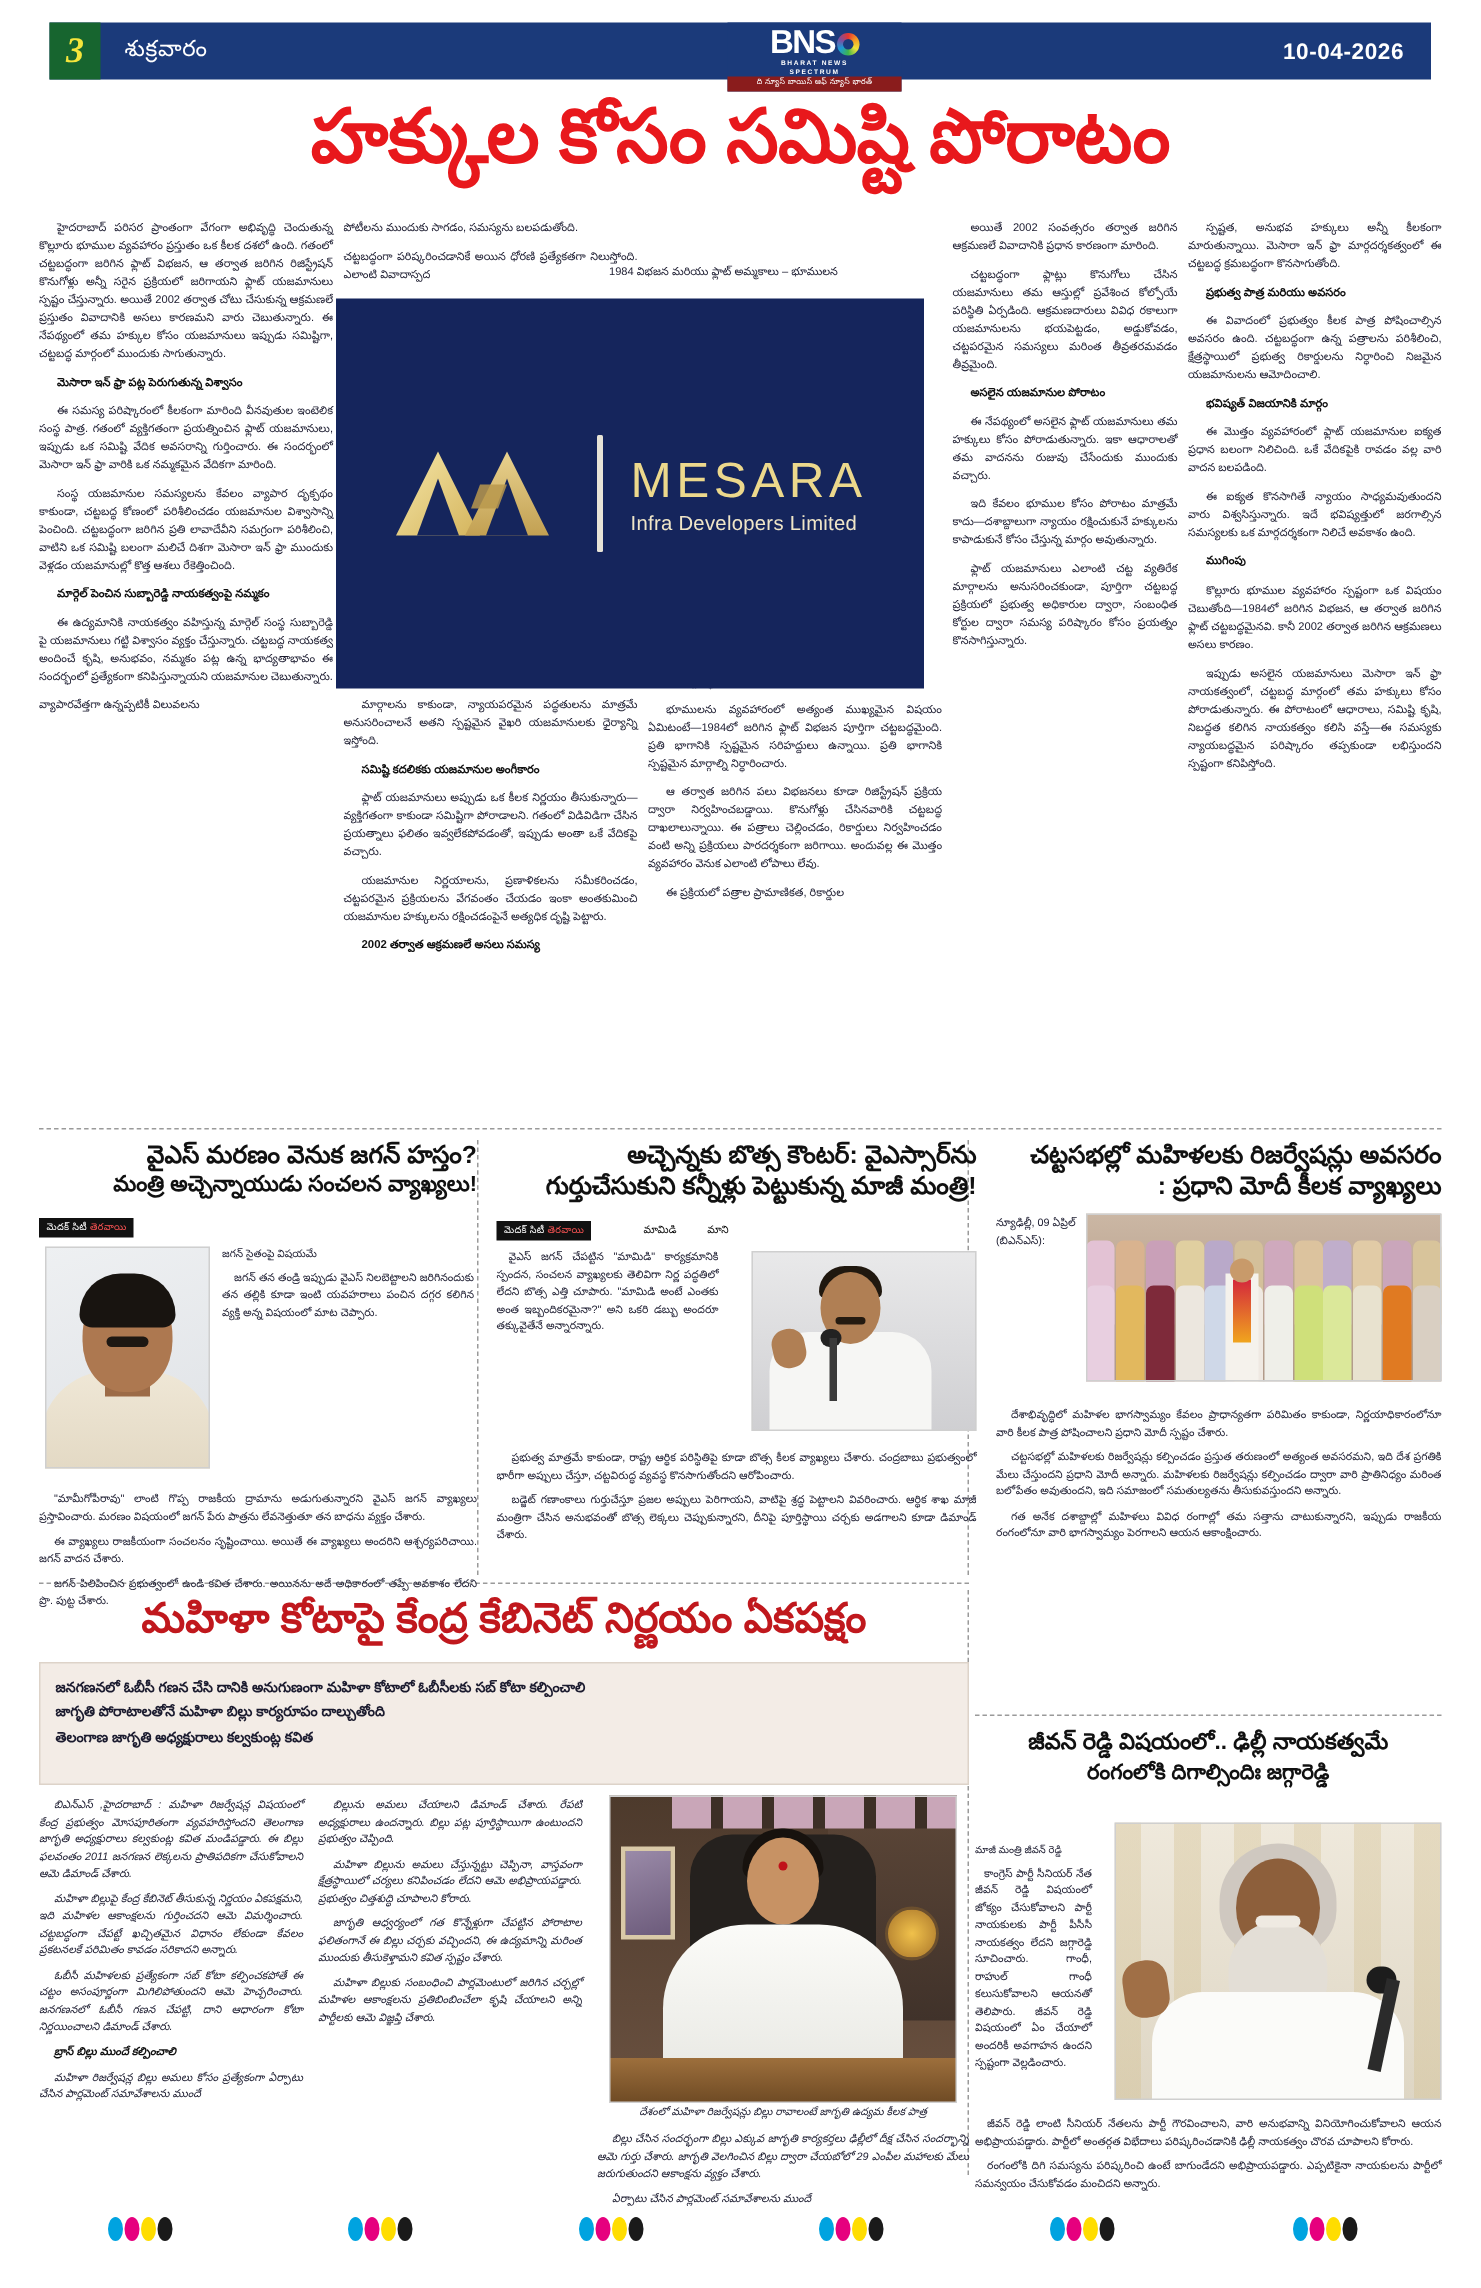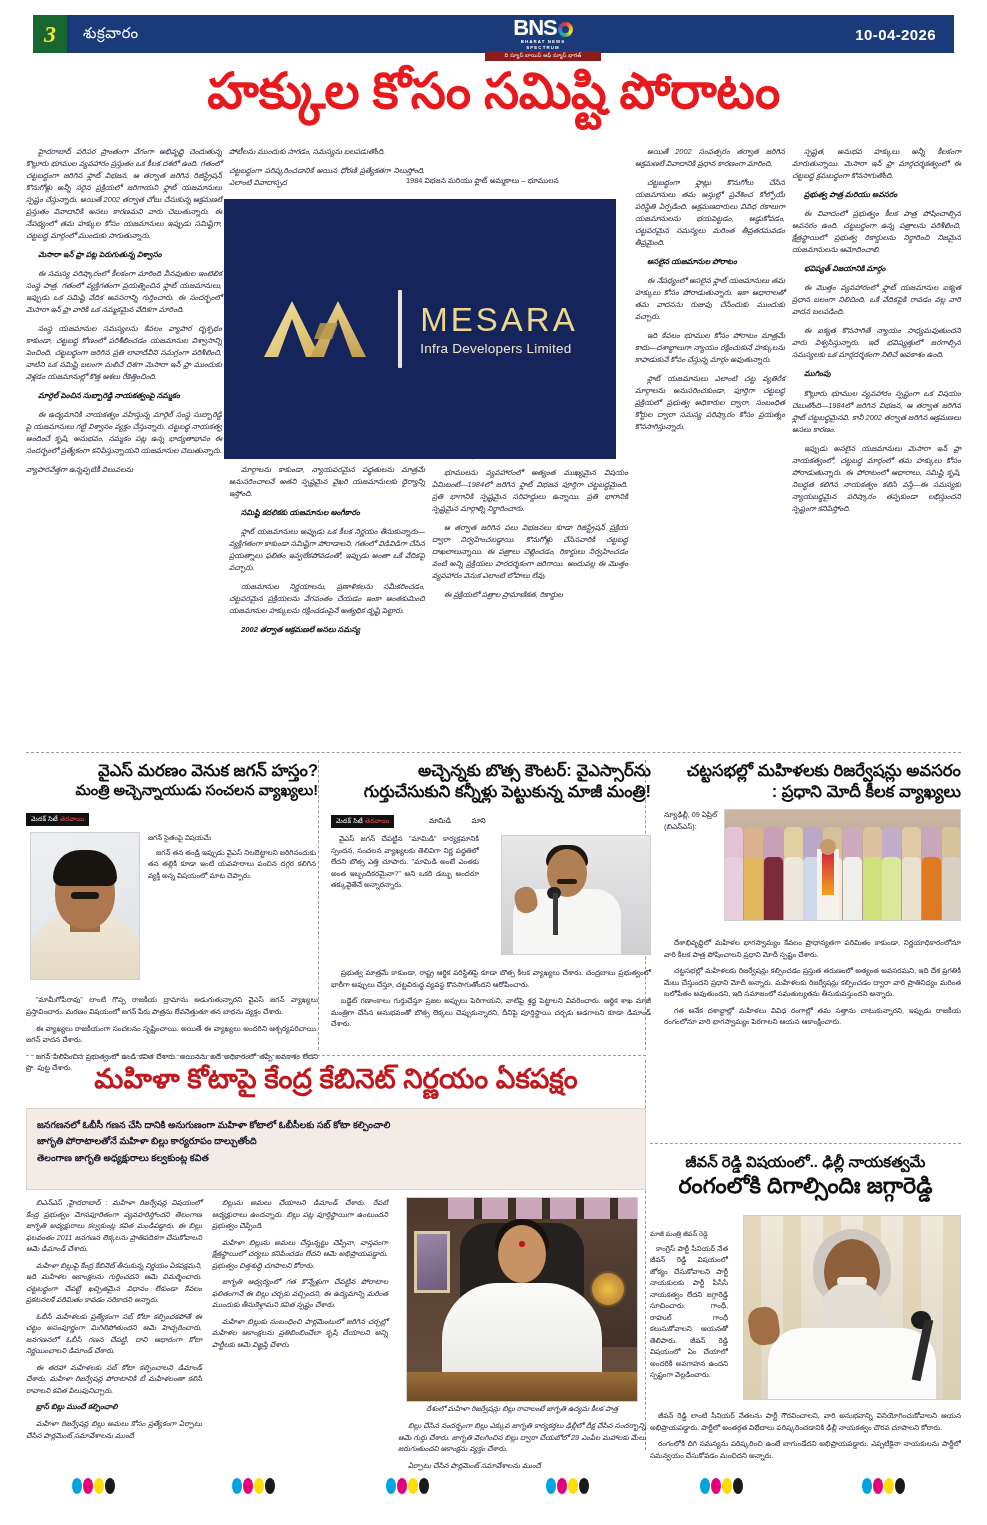--- a/index.html
+++ b/index.html
@@ -53,21 +53,21 @@
   .main-headline {
     position:absolute; left:0; top:62px; width:987px; text-align:center;
     color:#e8181c; font-size:50px; font-weight:bold; letter-spacing:-.5px;
     font-family:"Liberation Sans", sans-serif;
   }
 
   
   .top-article { position:absolute; left:26px; top:146px; width:935px; height:600px; }
   .col { position:absolute; top:0; font-size:7.4px; line-height:1.62;
          color:#1a1a2e; text-align:justify; }
-  .col p { margin-bottom:7px; text-indent:12px;font-style:italic; }
+  .col p { margin-bottom:7px; text-indent:12px; }
   .col p.noind { text-indent:0; }
   .colA { left:0;   width:196px; }
   .colB { left:203px; width:196px; }
   .colC { left:406px; width:196px; }
   .colD { left:609px; width:150px; }
   .colE { left:766px; width:169px; }
   .sub-head { font-weight:bold; font-size:7.6px; color:#111; margin:5px 0 4px; text-indent:0; }
 
   
   .ad-block {
@@ -198,21 +198,21 @@
   .bot-banner div { font-size:9.4px; line-height:1.75; color:#1a1a2e; font-weight:600; }
 
   .bot-left { position:absolute; left:26px; top:1197px; width:620px; height:250px; }
   .bl-col { position:absolute; top:0; font-size:7.2px; line-height:1.6;
             color:#1a1a2e; text-align:justify;font-style:italic; }
   .bl-col p { margin-bottom:5px; text-indent:10px; }
 
   .bot-right-head { position:absolute; left:650px; top:1152px; width:311px;
     text-align:center; font-weight:bold; color:#111; }
   .bot-right-head .l1 { font-size:15px; line-height:1.3; }
-  .bot-right-head .l2 { font-size:22px; line-height:1.3; }
+  .bot-right-head .l2 { font-size:14px; line-height:1.3; }
   .bot-right { position:absolute; left:650px; top:1215px; width:311px; height:235px; }
 
   
   .cmyk-row { position:absolute; left:0; top:1478px; width:987px; height:24px; }
   .cmyk-grp { position:absolute; display:flex; gap:1px; }
   .cdot { width:10px; height:16px; border-radius:50%; }
   .c-c{background:#00a3e0;} .c-m{background:#e6007e;} .c-y{background:#ffdd00;} .c-k{background:#1a1a1a;}
 </style>
 </head>
 <body>
@@ -456,21 +456,20 @@
     <div>జనగణనలో ఓబీసీ గణన చేసి దానికి అనుగుణంగా మహిళా కోటాలో ఓబీసీలకు సబ్ కోటా కల్పించాలి</div>
     <div>జాగృతి పోరాటాలతోనే మహిళా బిల్లు కార్యరూపం దాల్చుతోంది</div>
     <div>తెలంగాణ జాగృతి అధ్యక్షురాలు కల్వకుంట్ల కవిత</div>
   </div>
 
   <div class="bot-left">
     <div class="bl-col" style="left:0; width:176px;">
       <p>బిఎన్ఎస్ ,హైదరాబాద్ : మహిళా రిజర్వేషన్ల విషయంలో కేంద్ర ప్రభుత్వం మోసపూరితంగా వ్యవహరిస్తోందని తెలంగాణ జాగృతి అధ్యక్షురాలు కల్వకుంట్ల కవిత మండిపడ్డారు. ఈ బిల్లు ఫలవంతం 2011 జనగణన లెక్కలను ప్రాతిపదికగా చేసుకోవాలని ఆమె డిమాండ్ చేశారు.</p>
       <p>మహిళా బిల్లుపై కేంద్ర కేబినెట్ తీసుకున్న నిర్ణయం ఏకపక్షమని, ఇది మహిళల ఆకాంక్షలను గుర్తించదని ఆమె విమర్శించారు. చట్టబద్ధంగా చేపట్టే ఖచ్చితమైన విధానం లేకుండా కేవలం ప్రకటనలకే పరిమితం కావడం సరికాదని అన్నారు.</p>
       <p>ఓబీసీ మహిళలకు ప్రత్యేకంగా సబ్ కోటా కల్పించకపోతే ఈ చట్టం అసంపూర్ణంగా మిగిలిపోతుందని ఆమె హెచ్చరించారు. జనగణనలో ఓబీసీ గణన చేపట్టి, దాని ఆధారంగా కోటా నిర్ణయించాలని డిమాండ్ చేశారు.</p>
-      <p>ఈ తరహా మహిళలకు సబ్ కోటా కల్పించాలని డిమాండ్ చేశారు. మహిళా రిజర్వేషన్ల పోరాటానికి టీ మహిళలంతా కలిసి రావాలని కవిత పిలుపునిచ్చారు.</p>
       <p class="sub-head" style="font-size:7.4px">బ్రాస్ బిల్లు ముందే కల్పించాలి</p>
       <p>మహిళా రిజర్వేషన్ల బిల్లు అమలు కోసం ప్రత్యేకంగా ఏర్పాటు చేసిన పార్లమెంట్ సమావేశాలను ముందే</p>
     </div>
 
     <div class="bl-col" style="left:186px; width:176px;">
       <p>బిల్లును అమలు చేయాలని డిమాండ్ చేశారు. రేపటి అధ్యక్షురాలు ఉందన్నారు. బిల్లు పట్ల పూర్తిస్థాయిగా ఉంటుందని ప్రభుత్వం చెప్పింది.</p>
       <p>మహిళా బిల్లును అమలు చేస్తున్నట్టు చెప్పినా, వాస్తవంగా క్షేత్రస్థాయిలో చర్యలు కనిపించడం లేదని ఆమె అభిప్రాయపడ్డారు. ప్రభుత్వం చిత్తశుద్ధి చూపాలని కోరారు.</p>
       <p>జాగృతి ఆధ్వర్యంలో గత కొన్నేళ్లుగా చేపట్టిన పోరాటాల ఫలితంగానే ఈ బిల్లు చర్చకు వచ్చిందని, ఈ ఉద్యమాన్ని మరింత ముందుకు తీసుకెళ్తామని కవిత స్పష్టం చేశారు.</p>
       <p>మహిళా బిల్లుకు సంబంధించి పార్లమెంటులో జరిగిన చర్చల్లో మహిళల ఆకాంక్షలను ప్రతిబింబించేలా కృషి చేయాలని అన్ని పార్టీలకు ఆమె విజ్ఞప్తి చేశారు.</p>
     </div>

